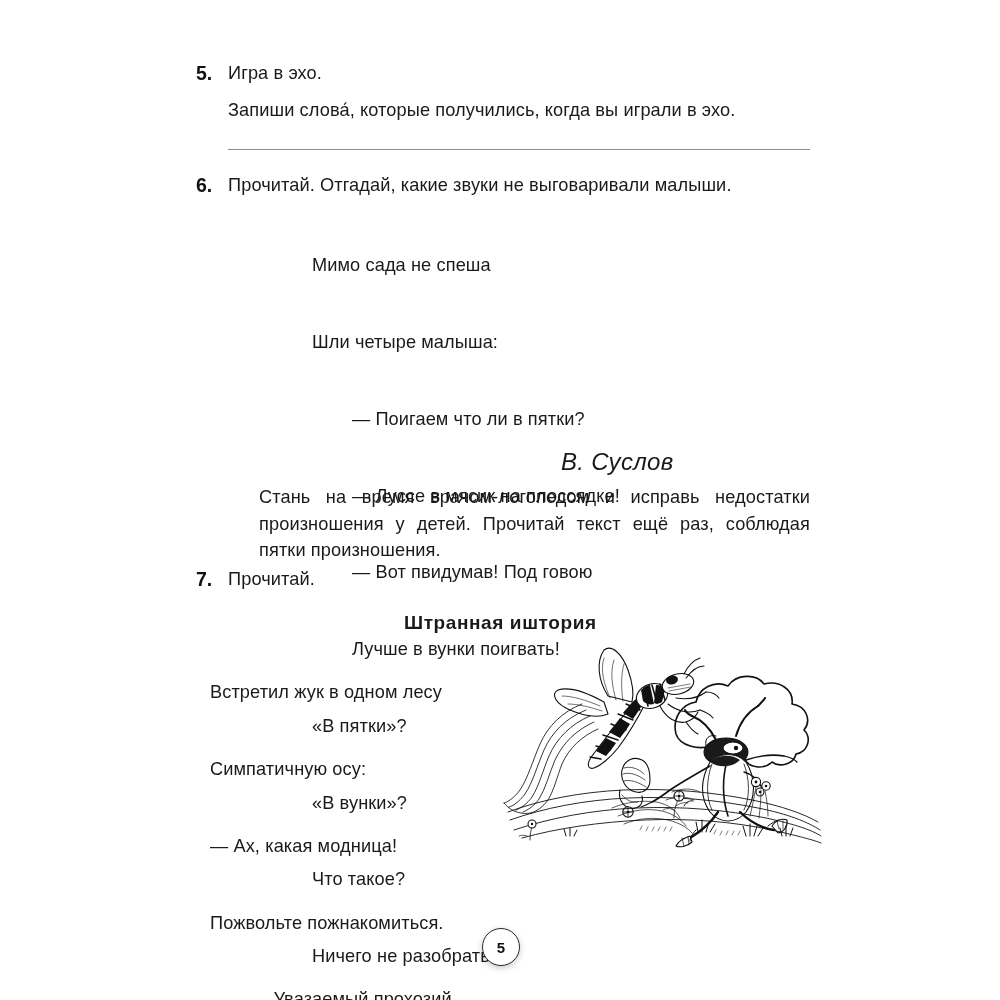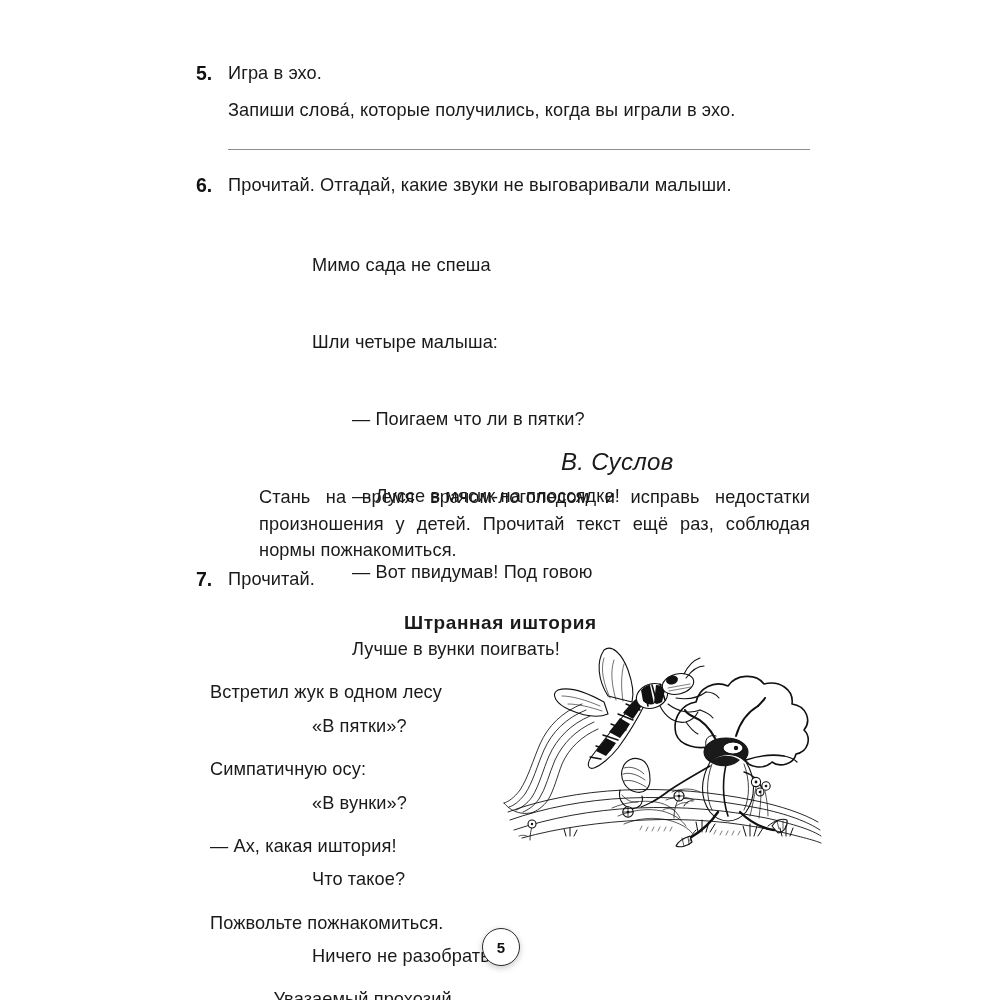--- a/index.html
+++ b/index.html
@@ -162,36 +162,36 @@
     <span class="pl">«В вунки»?</span>
     <span class="pl">Что такое?</span>
     <span class="pl">Ничего не разобрать!</span>
   </div>
 
   <div class="author" style="left:561px; top:450px;">В. Суслов</div>
 
   <div class="para" style="top:484px;">
     <span style="text-align:justify; text-align-last:justify;">Стань на время врачом-логопедом и исправь недостатки</span>
     <span style="text-align:justify; text-align-last:justify;">произношения у детей. Прочитай текст ещё раз, соблюдая</span>
-    <span>нормы пожнакомиться.</span>
+    <span>пятки произношения.</span>
   </div>
 
   <div class="ex" style="top:566px;">
     <div class="ex-num">7.</div>
     <div class="ex-body">
       <div class="ex-line">Прочитай.</div>
     </div>
   </div>
 
   <div class="poem-title" style="left:404px; top:612px;">Штранная иштория</div>
 
   <div class="poem" style="left:210px; top:629px;">
     <span class="pl">Встретил жук в одном лесу</span>
     <span class="pl">Симпатичную осу:</span>
-    <span class="pl">— Ах, какая иштория!</span>
+    <span class="pl">— Ах, какая модница!</span>
     <span class="pl">Пожвольте пожнакомиться.</span>
     <span class="pl ind1">— Увазаемый прохозий,</span>
     
     
     
     
     
     
     
   </div>

